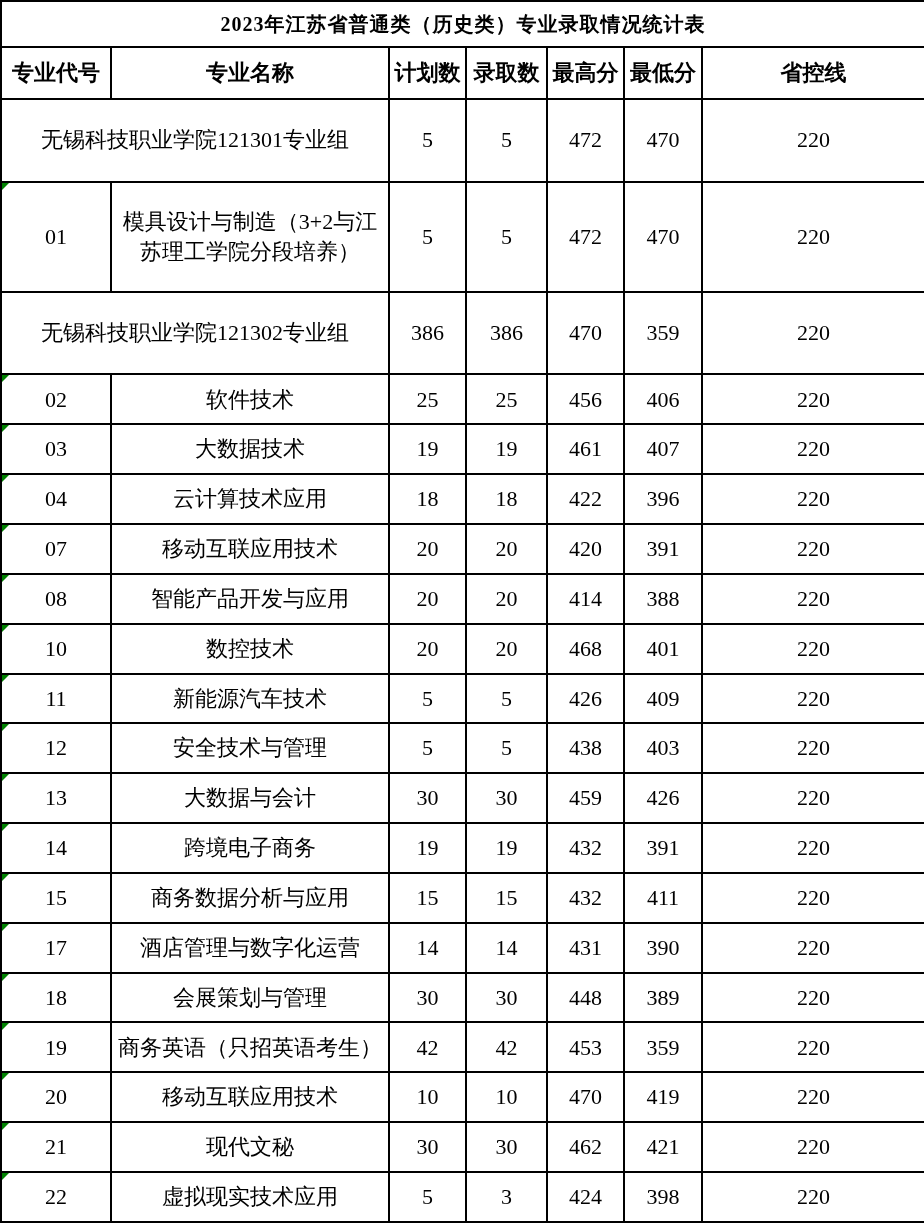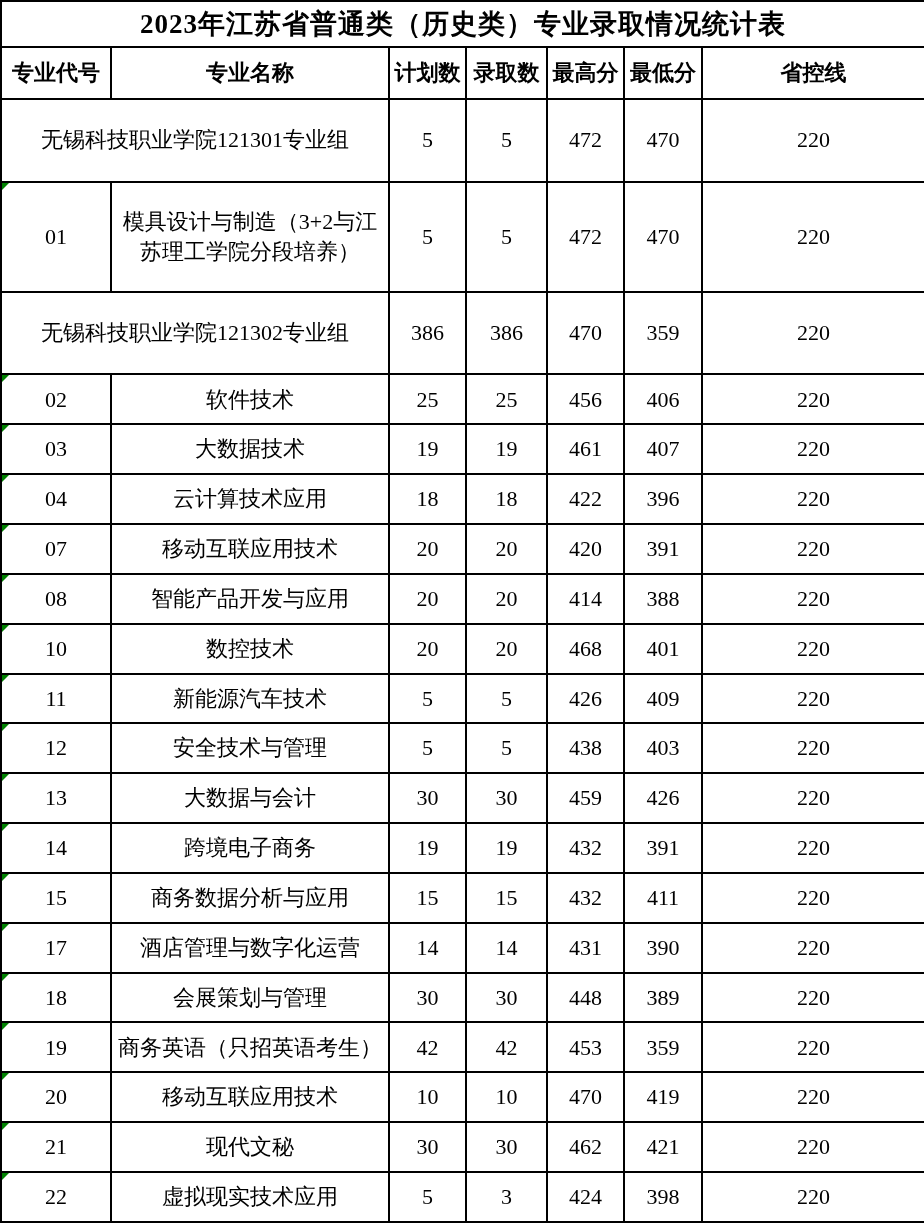--- a/index.html
+++ b/index.html
@@ -16,21 +16,21 @@
     border:2px solid #000000;
     text-align:center;
     vertical-align:middle;
     padding:0 2px;
     overflow:hidden;
     font-size:22px;
     line-height:1.35;
   }
   th{font-weight:bold;}
   .title-cell{
-    font-size:27px;
+    font-size:20px;
     font-weight:bold;
     letter-spacing:1px;
   }
   .r-title{height:46px;}
   .r-header{height:52px;}
   .r-group{height:63px;}
   .r-tall{height:84px;}
   .r-major{height:38px;}
   .code-cell{position:relative;margin-left:27px;}
   .tri{

